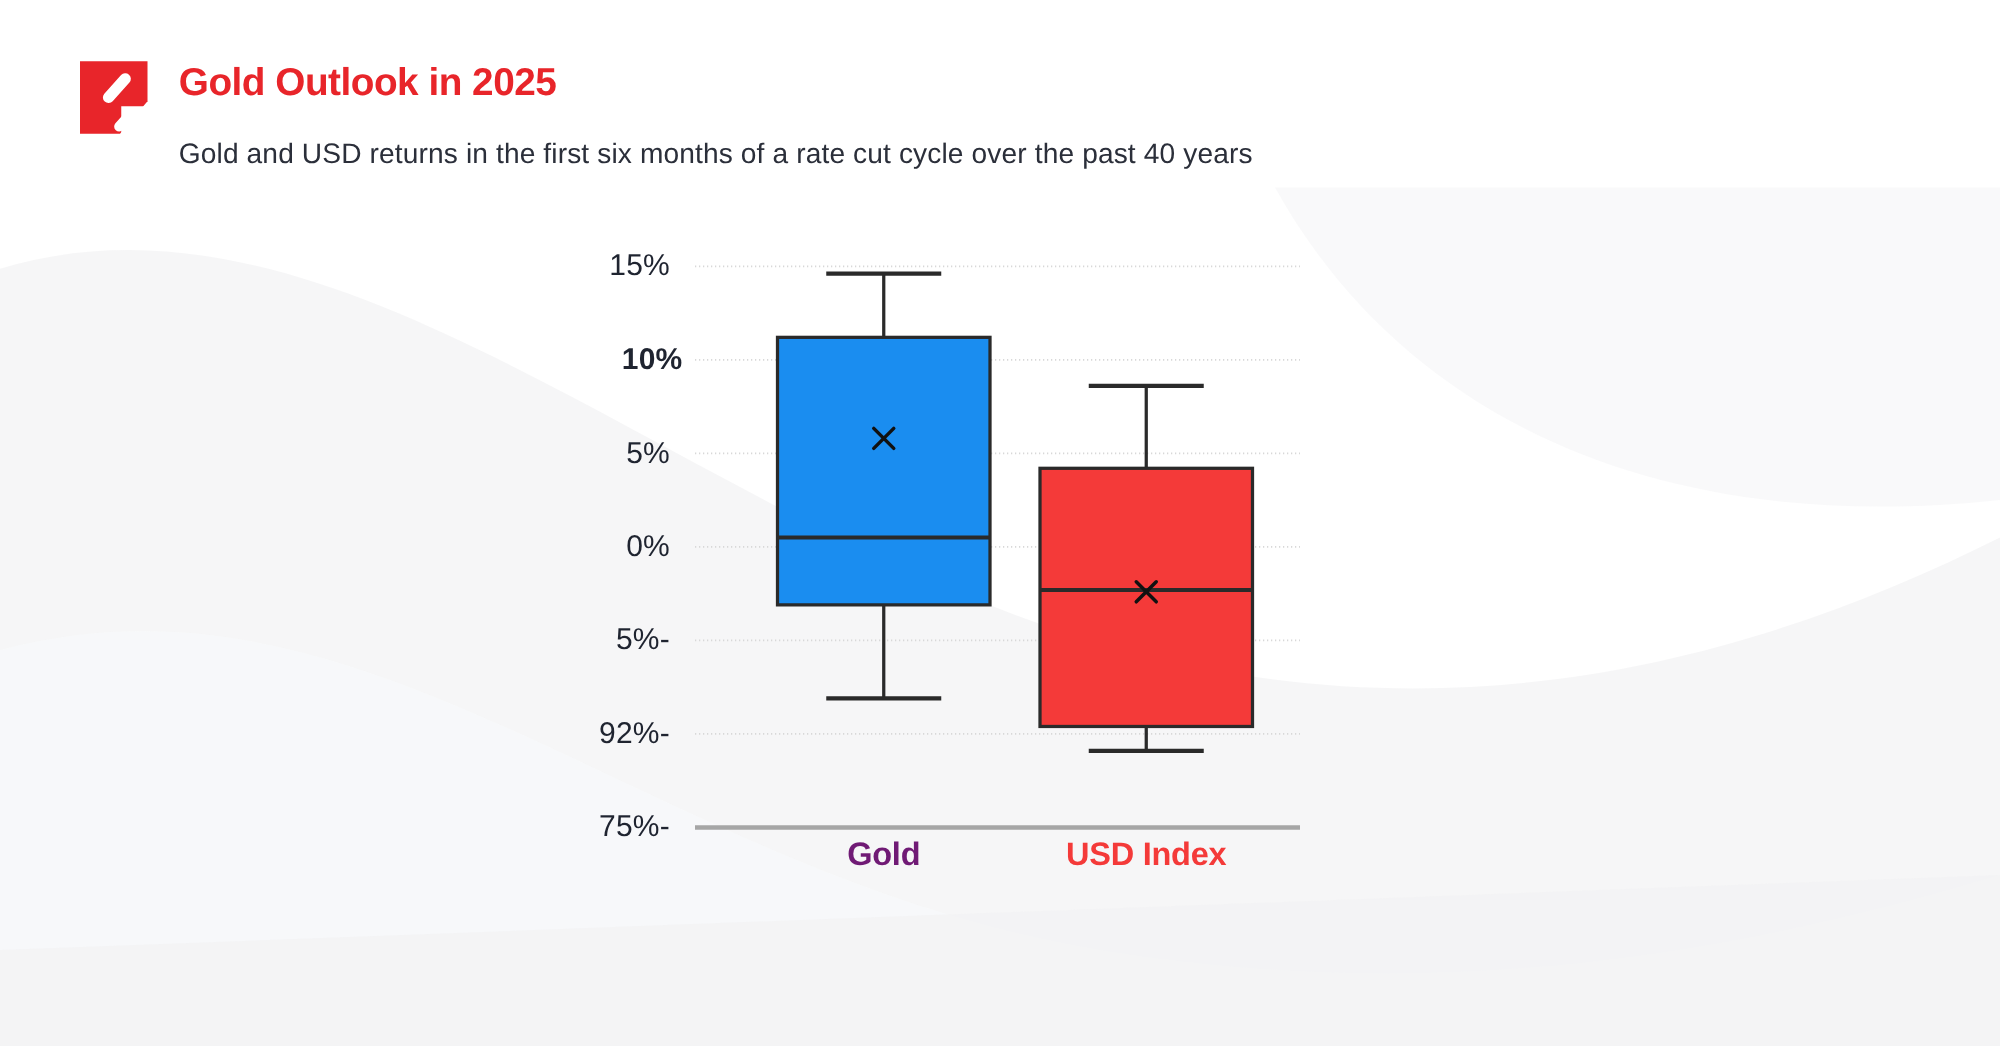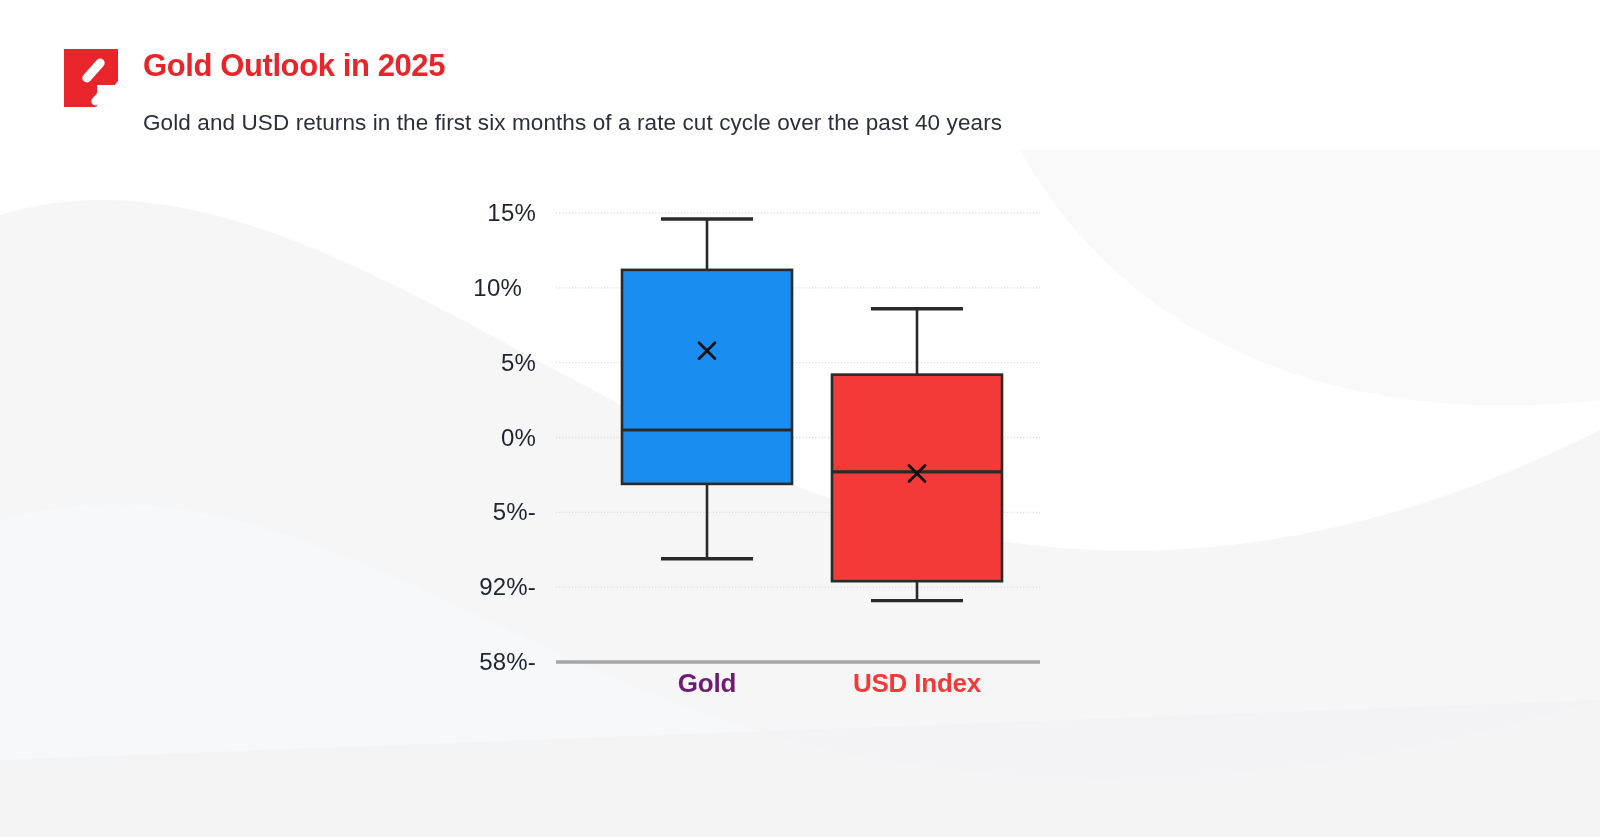--- a/index.html
+++ b/index.html
@@ -104,24 +104,24 @@
           <line x1="871" y1="600.6366666666665" x2="963" y2="600.6366666666665" stroke="#2A2A2A" stroke-width="3.4"></line>
           <rect x="832" y="374.64" width="170" height="206.54000000000008" fill="#F43A39" stroke="#2A2A2A" stroke-width="2.6"></rect>
           <line x1="832" y1="471.92333333333335" x2="1002" y2="471.92333333333335" stroke="#2A2A2A" stroke-width="3.2"></line>
           <line x1="909" y1="465.41999999999996" x2="925" y2="481.41999999999996" stroke="#111" stroke-width="2.8" stroke-linecap="round"></line>
           <line x1="925" y1="465.41999999999996" x2="909" y2="481.41999999999996" stroke="#111" stroke-width="2.8" stroke-linecap="round"></line>
         </g>
       </g>
   </svg>
   <div id="ytick-labels">
       <div class="ytick-label" style="left: 446px; top: 213px;">15%</div>
-      <div class="ytick-label" style="left: 432px; top: 287.833px;">10%</div>
+      <div class="ytick-label" style="left: 456px; top: 287.833px; font-weight: bold;">10%</div>
       <div class="ytick-label" style="left: 446px; top: 362.667px;">5%</div>
       <div class="ytick-label" style="left: 446px; top: 437.5px;">0%</div>
       <div class="ytick-label" style="left: 446px; top: 512.333px;">5%-</div>
       <div class="ytick-label" style="left: 446px; top: 587.167px;">92%-</div>
-      <div class="ytick-label" style="left: 446px; top: 662px;">58%-</div>
+      <div class="ytick-label" style="left: 446px; top: 662px;">75%-</div>
     </div>
   <div id="cat-labels">
       <div class="cat-label" id="cat-gold" style="color: #701a75; left: 587px;">Gold</div>
       <div class="cat-label" id="cat-usd" style="color: rgb(244, 58, 57); left: 797px;">USD Index</div>
     </div>
 </div>
 
 </body></html>

